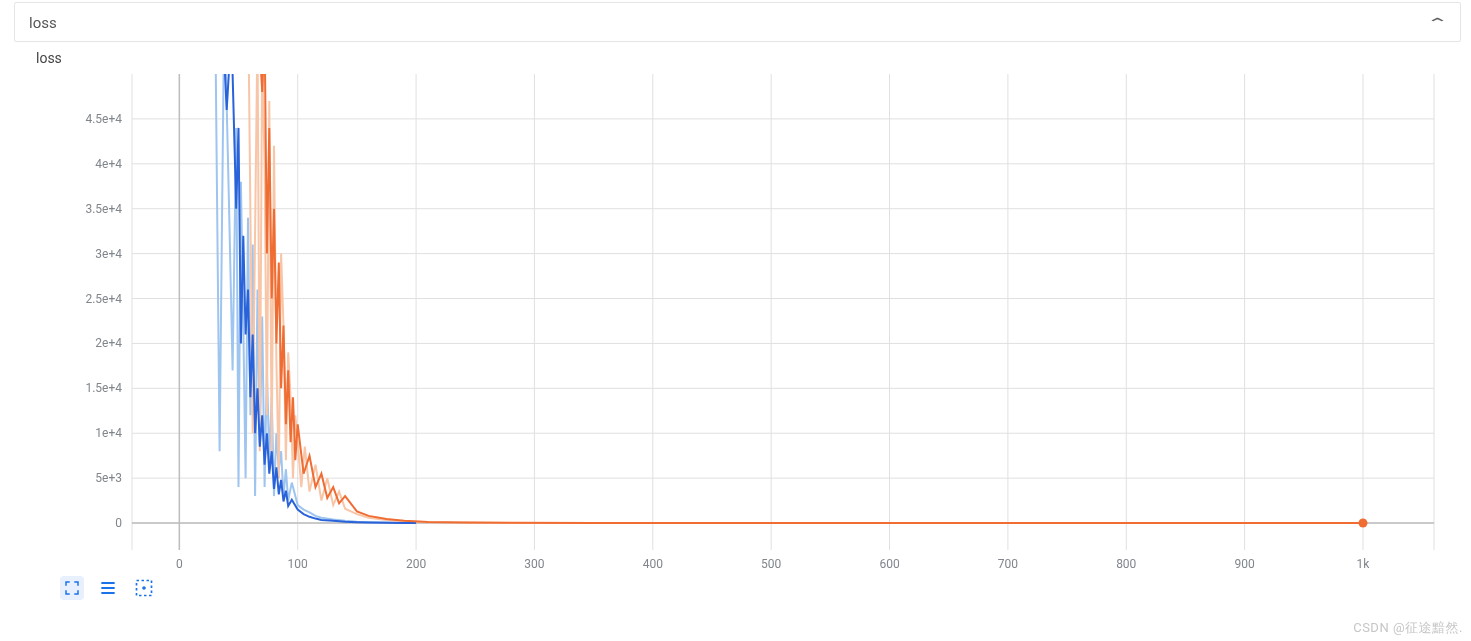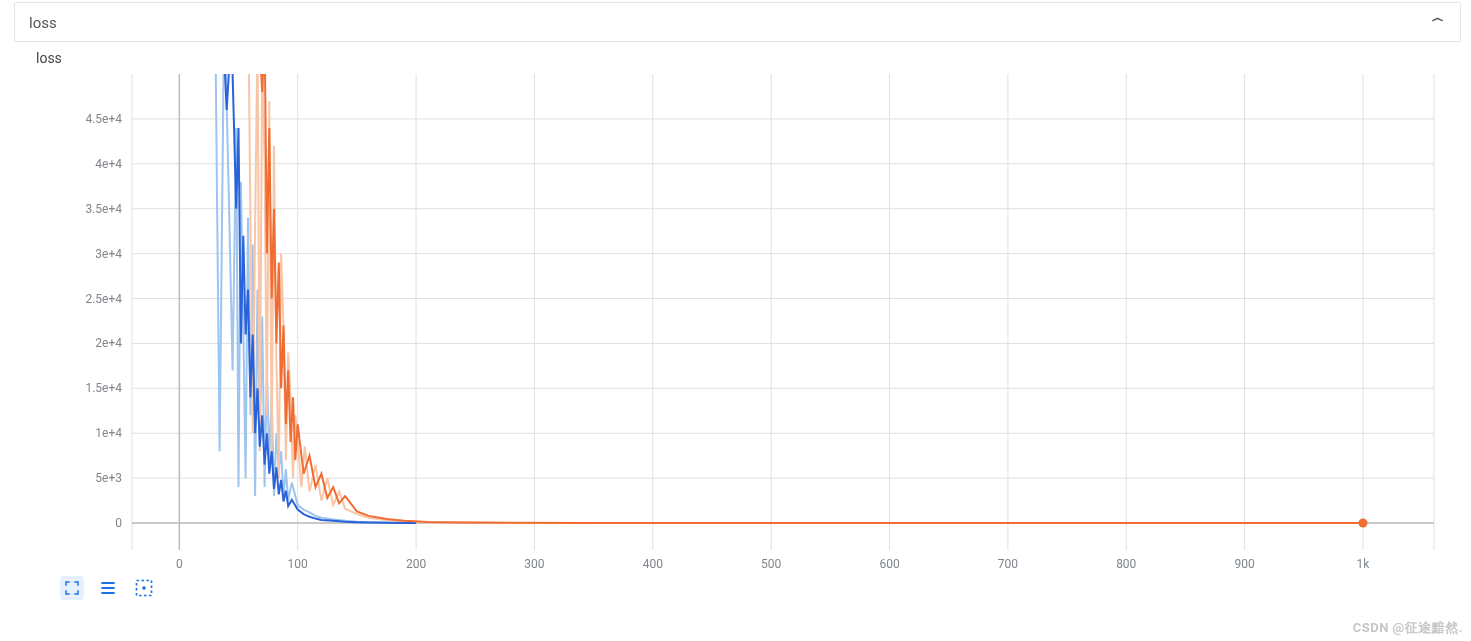--- a/index.html
+++ b/index.html
@@ -87,21 +87,20 @@
   }
   .tb-icon svg { stroke: #1a73e8; }
   .watermark {
     position: fixed;
     right: 8px;
     bottom: 4px;
     font-size: 13px;
     color: #c6c6c6;
     letter-spacing: 0.5px;
     white-space: nowrap;
-    font-weight: bold;
   }
 </style>
 </head>
 <body>
 
 <div class="card">
   <div class="card-header">
     <span class="card-title">loss</span>
     <span class="collapse">⌃</span>
   </div>

